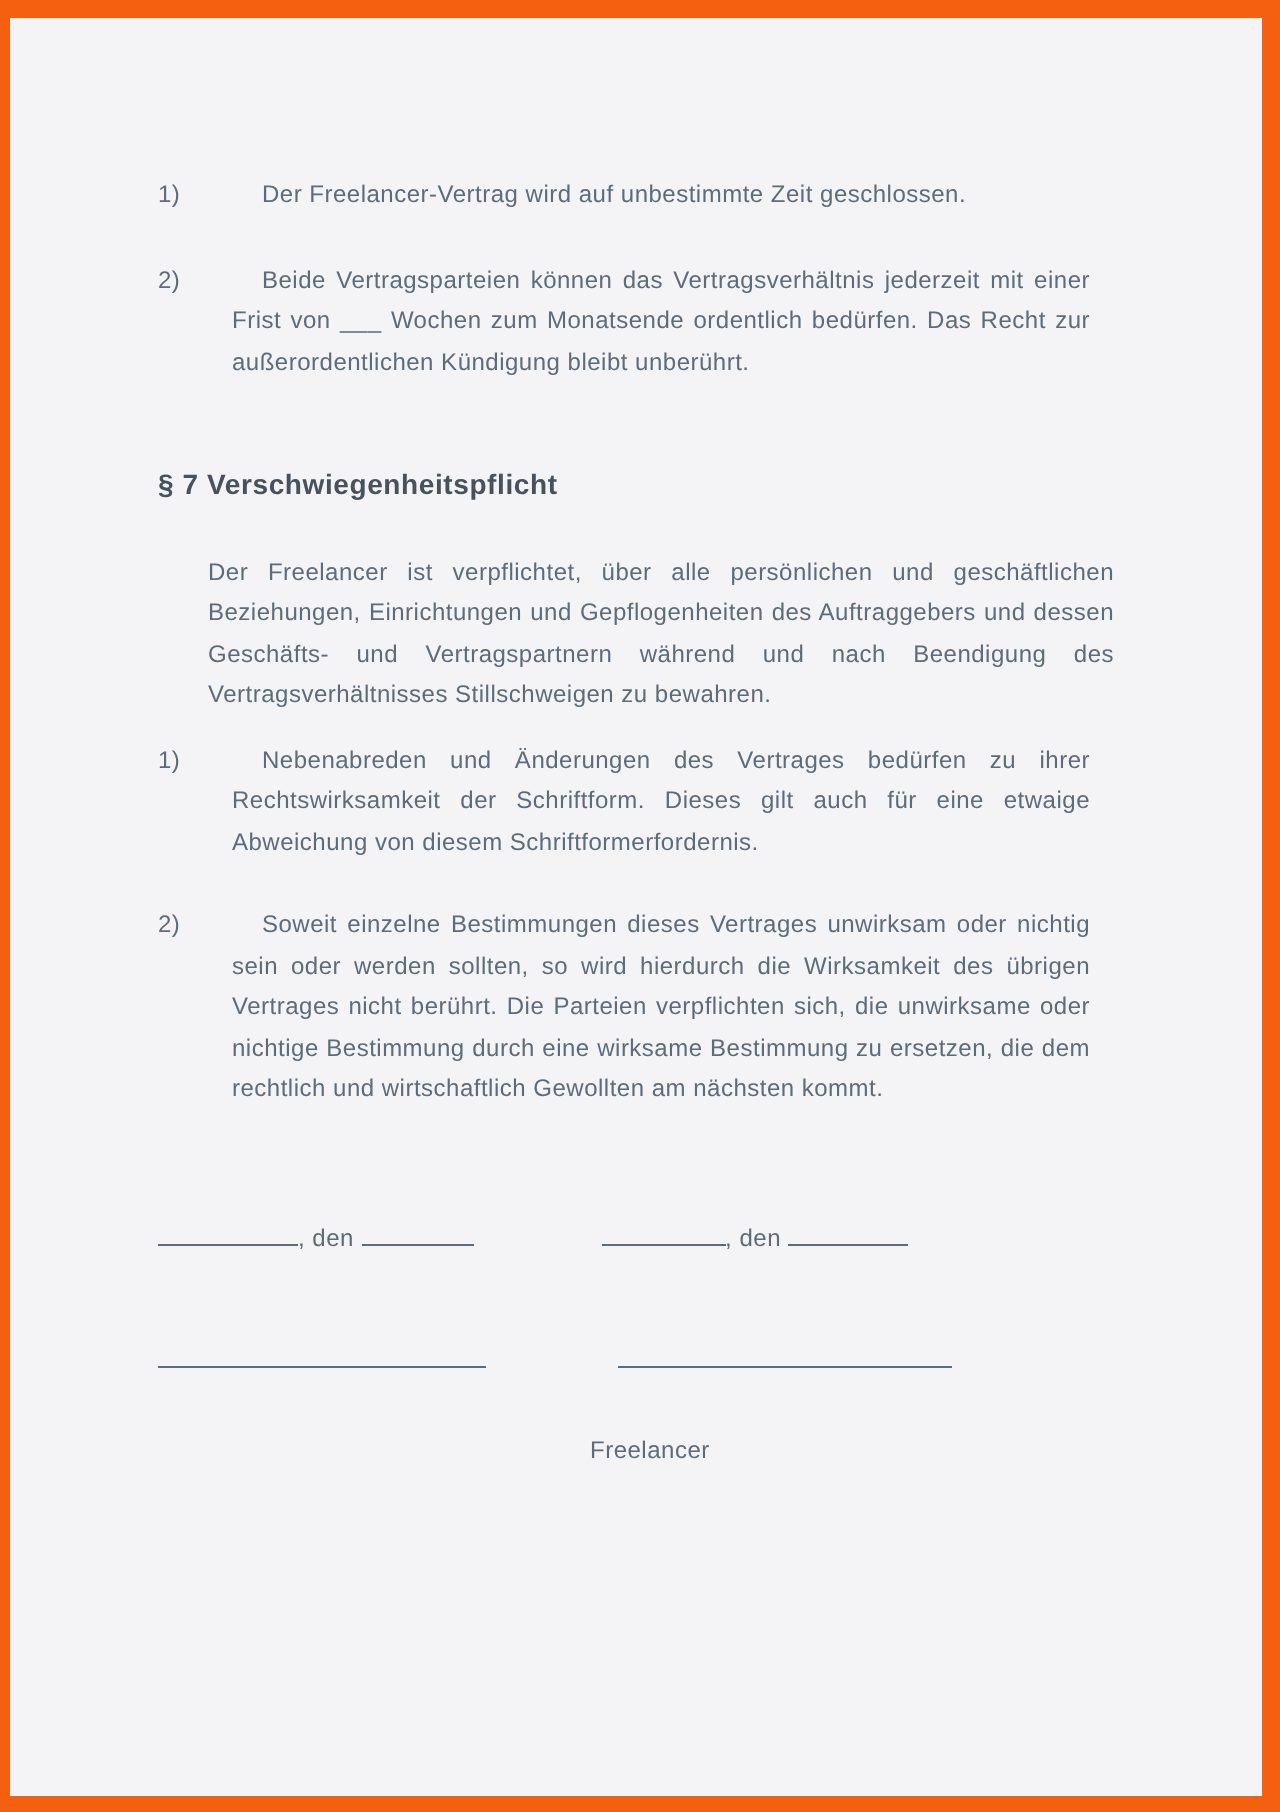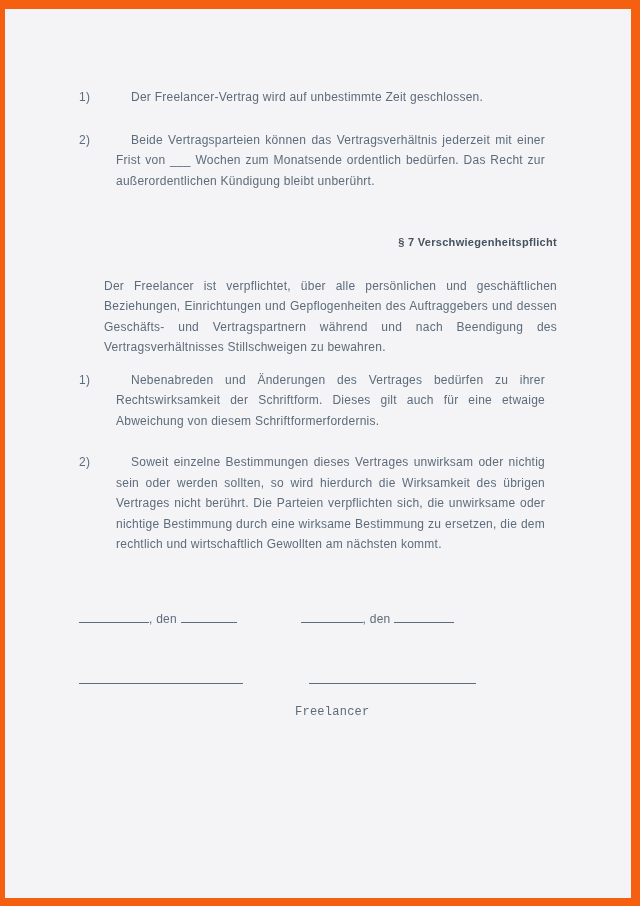--- a/index.html
+++ b/index.html
@@ -36,22 +36,22 @@
     top: 0;
   }
   .item p {
     margin: 12px;
     text-align: justify;
     text-indent: 15px;
   }
   #intro-item-2 { margin-top: 22px; }
   h2.sec-heading {
     margin: 0;
-    text-align: right;
-    font-size: 11px;
+    text-align: left;
+    font-size: 14px;
     font-weight: bold;
     letter-spacing: 0.3px;
     color: #46525E;
   }
   #s7-heading { margin: 41px 0 23px 0; }
   #s7-body {
     margin: 0 0 0 25px;
     text-align: justify;
   }
   #s8-heading { margin: 44px 0 22px 0; }
@@ -77,21 +77,21 @@
   .sig-lines { margin-top: 40px; font-size: 0; }
   .sline {
     display: inline-block;
     border-bottom: 1px solid #5D6C7B;
     height: 14px;
   }
   .sline-left { width: 164px; margin-right: 66px; }
   .sline-right { width: 167px; }
 
   .sig-label-left { margin-top: 4px; }
-  .sig-label-right { margin-top: 7px; margin-left: 216px; font-family: Liberation Mono, monospace; }
+  .sig-label-right { margin-top: 20px; margin-left: 216px; }
 </style>
 </head>
 <body>
 
 <div class="frame">
   <div class="content">
 
     <div class="item" id="intro-item-1">
       <span class="num">1)</span>
       <p>Der Freelancer-Vertrag wird auf unbestimmte Zeit geschlossen.</p>

